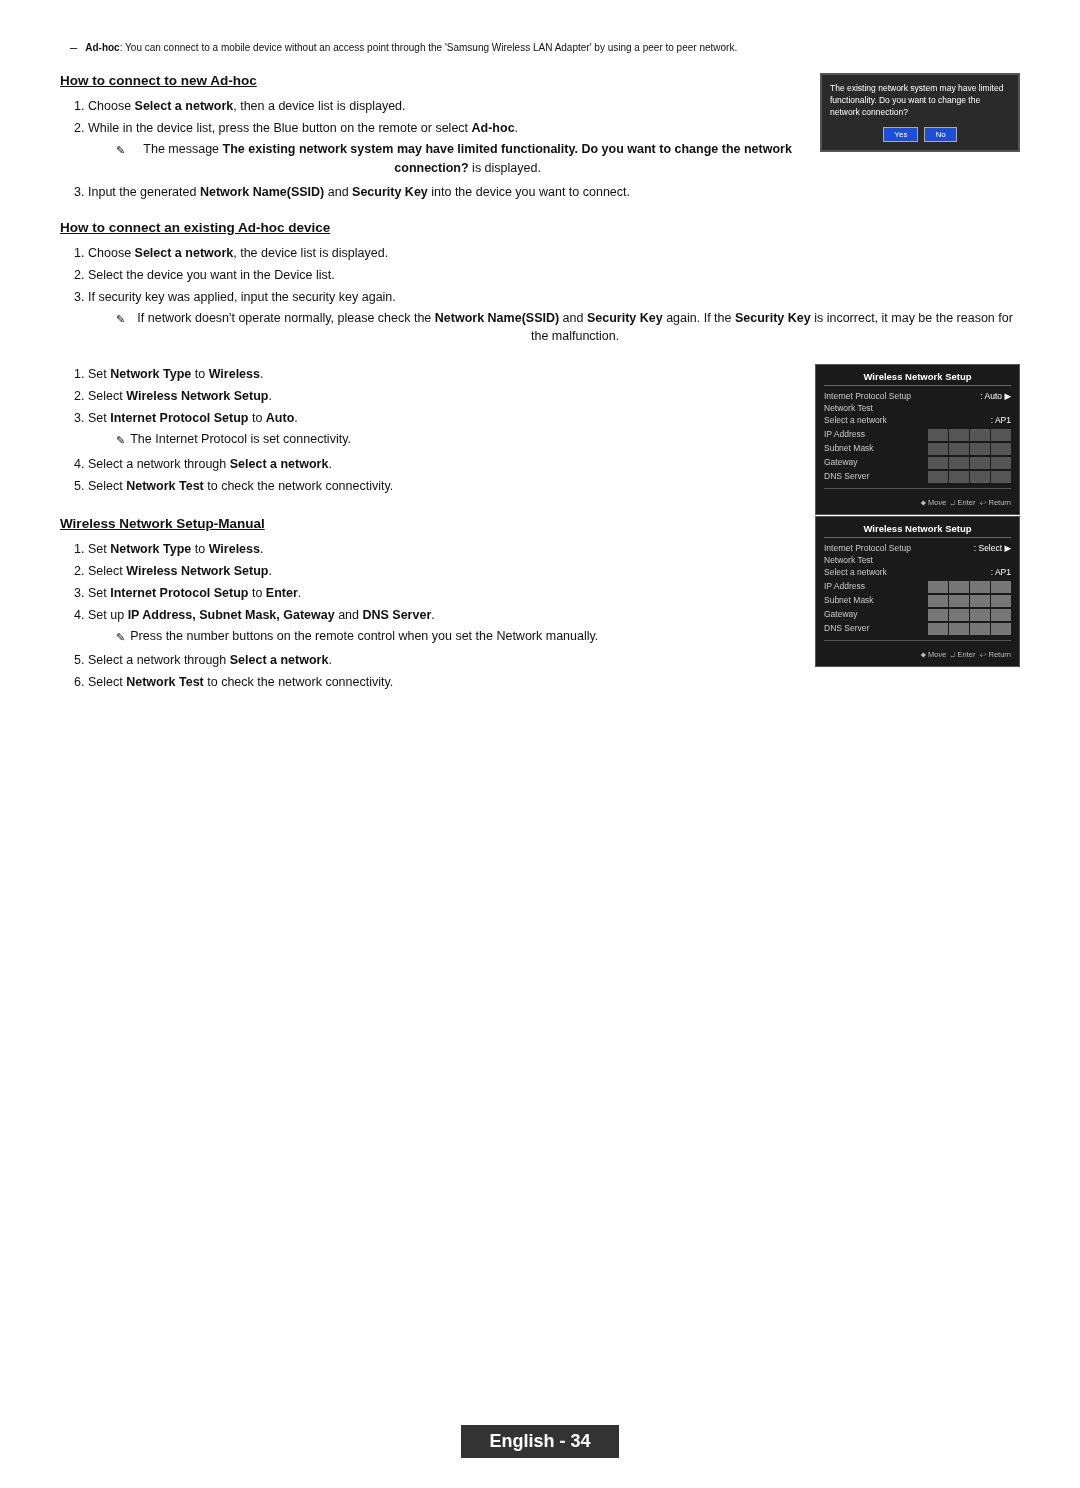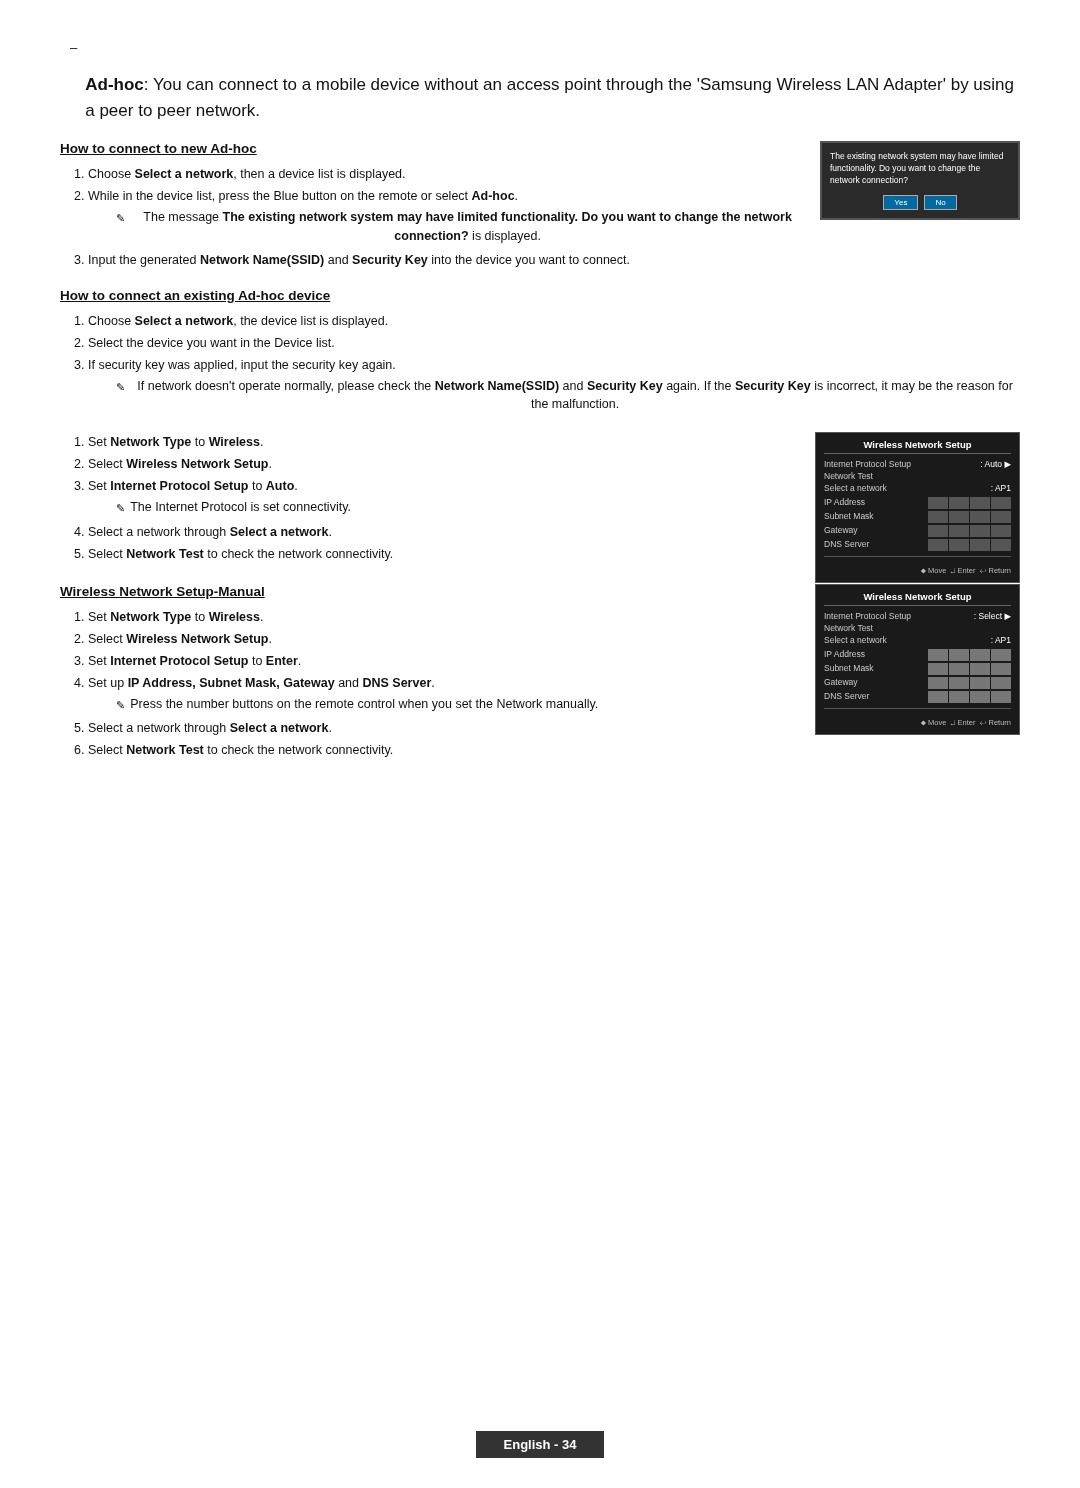--- a/index.html
+++ b/index.html
@@ -21,23 +21,22 @@
     .intro-bullet {
       display: flex;
       margin-bottom: 16px;
       padding-left: 10px;
     }
     .intro-bullet .dash {
       margin-right: 8px;
       flex-shrink: 0;
     }
     .intro-bullet p {
-      font-size: 17px;
+      font-size: 10px;
       line-height: 1.5;
-      margin-top: 32px;
     }
     .section-heading {
       font-size: 13.5px;
       font-weight: bold;
       text-decoration: underline;
       margin-bottom: 8px;
       margin-top: 18px;
     }
     .section-block {
       margin-bottom: 18px;
@@ -147,21 +146,21 @@
       line-height: 1.4;
       margin-bottom: 8px;
     }
     .dialog-buttons {
       display: flex;
       gap: 6px;
       justify-content: center;
     }
     .dialog-btn {
       border: 1px solid #aaa;
-      background: #0369a1;
+      background: #1d4ed8;
       color: #fff;
       font-size: 8px;
       padding: 2px 10px;
       cursor: pointer;
     }
     .right-panel {
       position: absolute;
       right: 0;
     }
     .section-with-panel {
@@ -174,21 +173,21 @@
       position: fixed;
       bottom: 30px;
       left: 0;
       right: 0;
       display: flex;
       justify-content: center;
     }
     .footer-badge {
       background: #333;
       color: #fff;
-      font-size: 13px;
+      font-size: 18px;
       font-weight: bold;
       padding: 6px 28px;
     }
   </style>
 </head>
 <body>
 
 <div class="page-content">
 
   <div class="intro-bullet">

